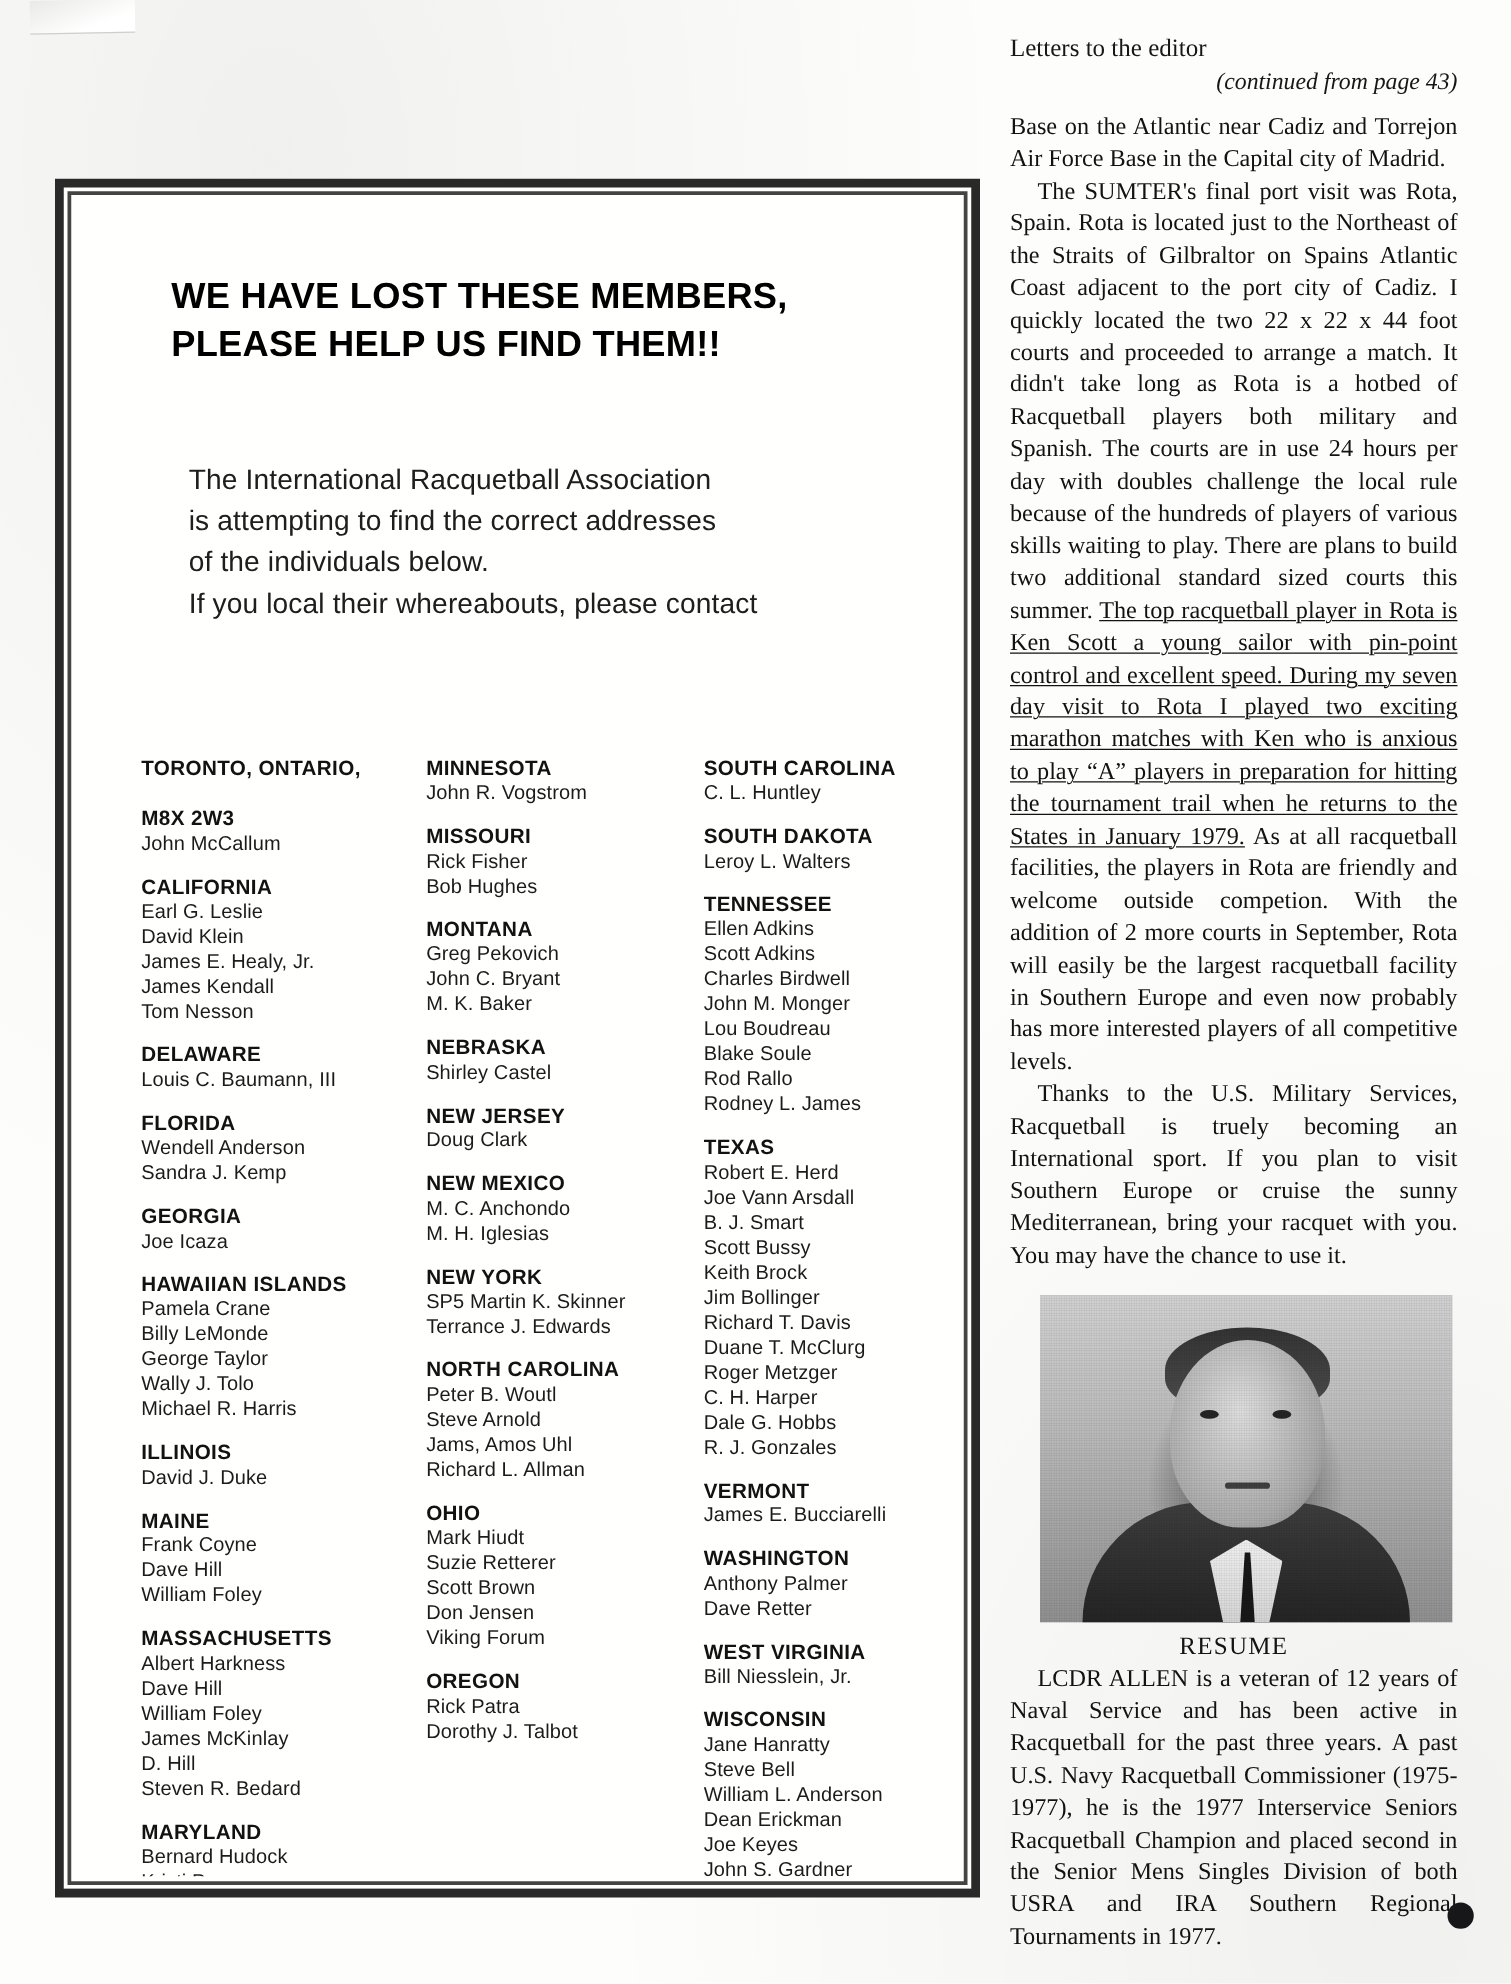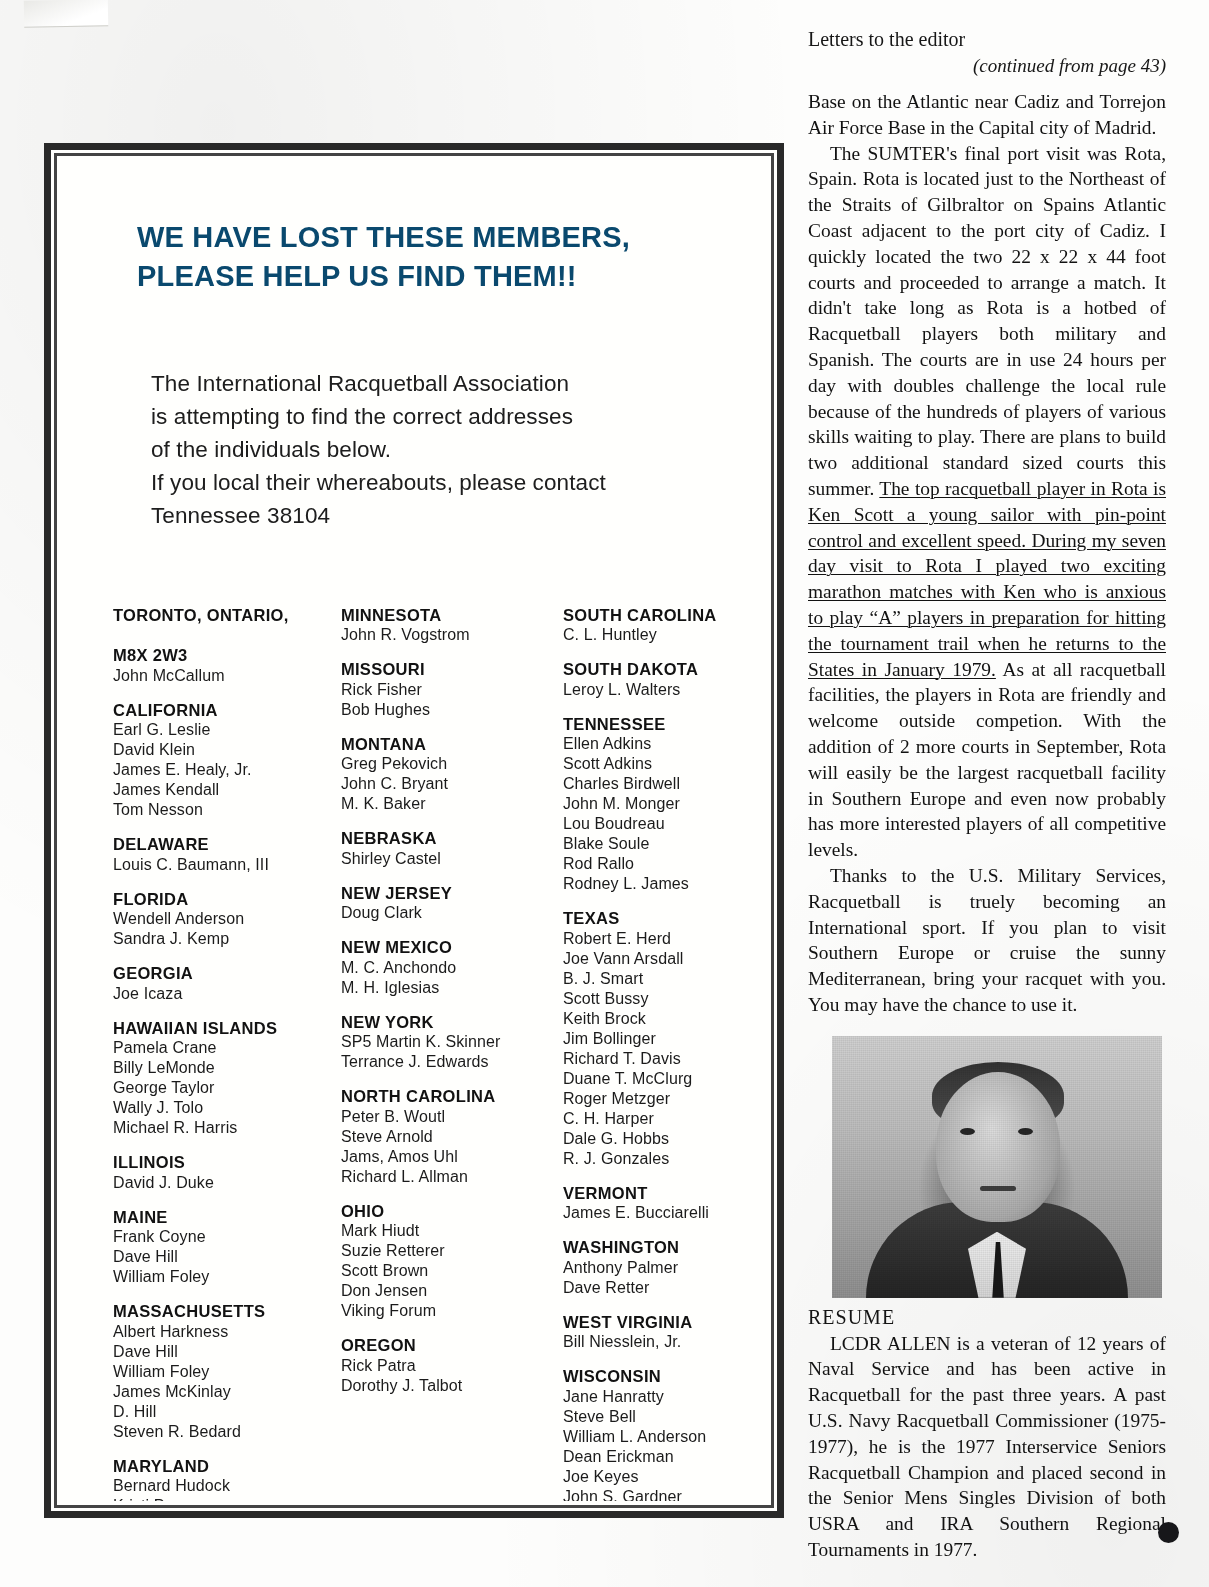--- a/index.html
+++ b/index.html
@@ -42,21 +42,21 @@
     position: absolute;
     inset: 10px;
     overflow: hidden;
   }
   #ad-headline {
     font-family: "Liberation Sans", sans-serif;
     font-weight: bold;
     font-size: 29px;
     line-height: 1.33;
     letter-spacing: 0.2px;
-    color: #0c4a6e;
+    color: #000000;
     margin: 58px 0 0 76px;
     width: 580px;
   }
   #ad-body {
     font-family: "Liberation Sans", sans-serif;
     font-size: 22.5px;
     line-height: 1.47;
     color: #202020;
     margin: 72px 0 0 90px;
     width: 560px;
@@ -209,21 +209,21 @@
     position: absolute; inset: 0;
     background-image:
       repeating-linear-gradient(0deg, rgba(255,255,255,0.06) 0 1px, rgba(0,0,0,0.06) 1px 2px),
       repeating-linear-gradient(90deg, rgba(255,255,255,0.05) 0 1px, rgba(0,0,0,0.05) 1px 2px);
     mix-blend-mode: multiply;
     opacity: 0.65;
   }
   #resume-head {
     font-family: "Liberation Serif", serif;
     font-size: 20px;
-    text-align: left;
+    text-align: center;
     letter-spacing: 1px;
     margin: 8px 0 2px 0;
     color: #141414;
   }
   
   .corner-fold {
     position: absolute;
     left: 24px; top: 0;
     width: 84px; height: 26px;
     background: linear-gradient(160deg, #e9e9e6 0%, #ffffff 70%);
@@ -259,21 +259,20 @@
       <div id="ad-headline">
         <span>WE HAVE LOST THESE MEMBERS,</span><br>
         <span>PLEASE HELP US FIND THEM!!</span>
       </div>
 
       <div id="ad-body">
         <span class="ln">The International Racquetball Association</span>
         <span class="ln">is attempting to find the correct addresses</span>
         <span class="ln">of the individuals below.</span>
         <span class="ln indent">If you local their whereabouts, please contact</span>
-        <span class="ln indent">Tennessee 38104</span>
       </div>
 
       <div id="listing">
         <div class="col c1">
             <div class="state-block">
               <div class="state-name">TORONTO, ONTARIO,</div>
               <div class="state-sub">M8X 2W3</div>
               <div class="member">John McCallum</div>
             </div>
             <div class="state-block">

